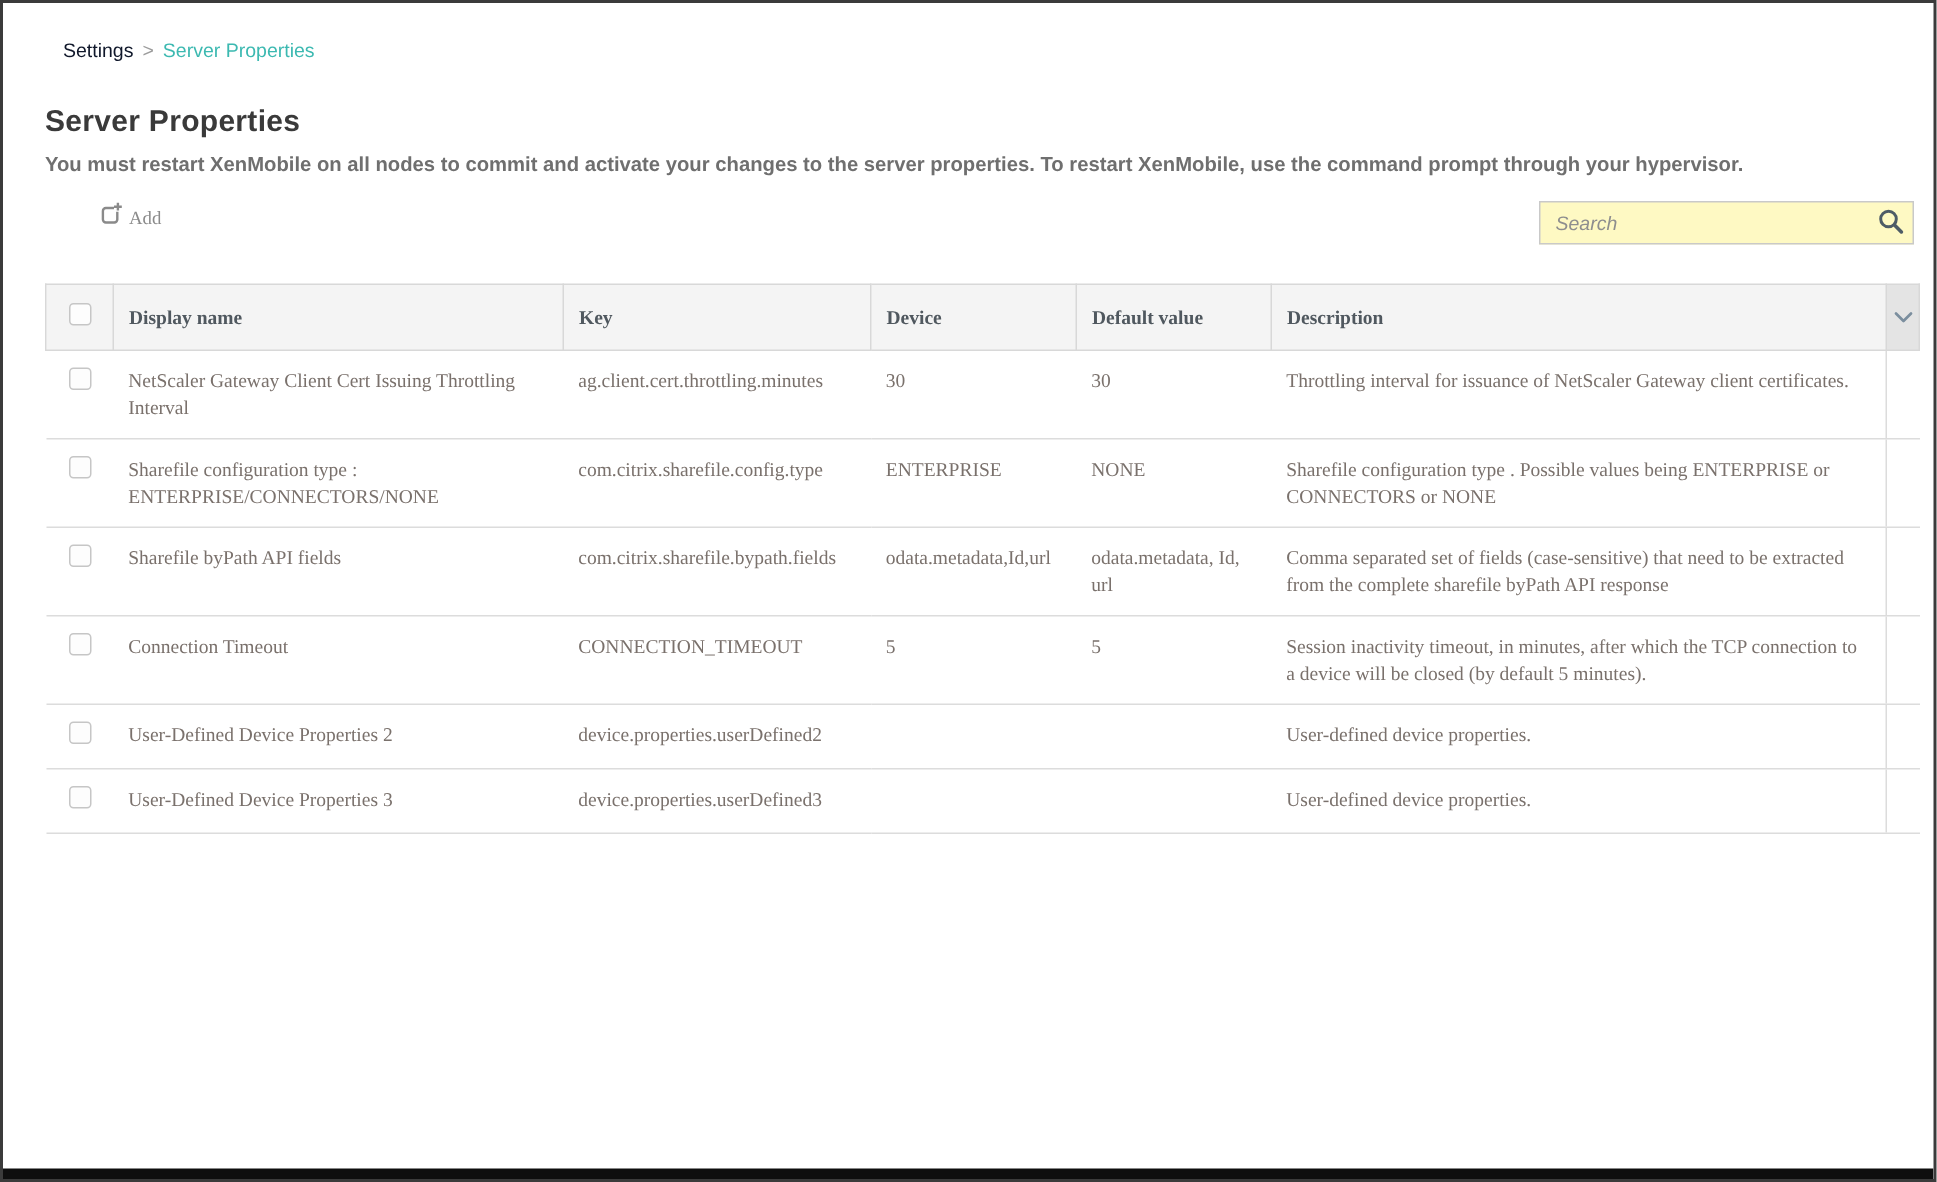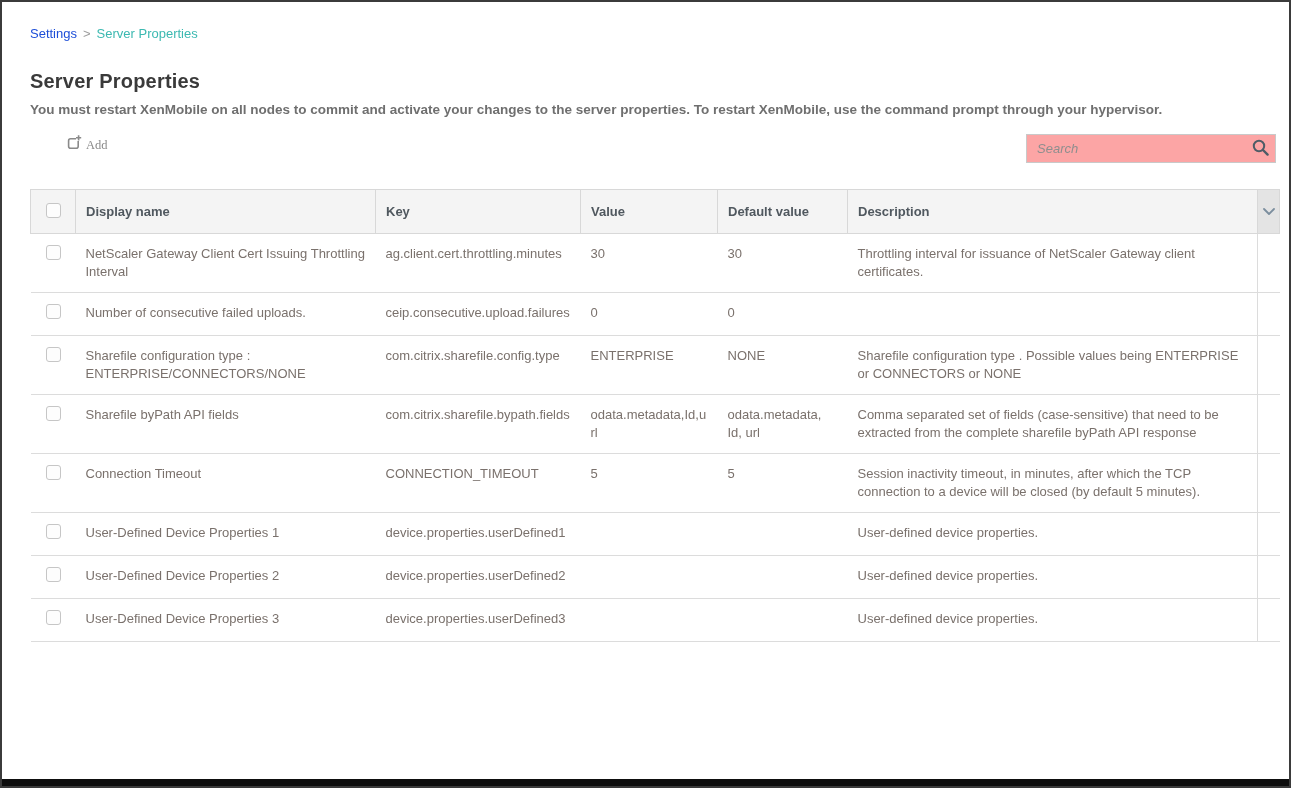--- a/index.html
+++ b/index.html
@@ -12,50 +12,50 @@
     overflow: hidden;
   }
   .bottom-bar {
     position: absolute; left: 0; right: 0; bottom: 0;
     height: 7px; background: #0e0e0e;
   }
   .content { padding: 24px 13px 0 28px; }
 
   
   .breadcrumb { font-size: 13px; color: #9c9c9c; }
-  .breadcrumb .crumb-parent { color: #1d4ed8; text-decoration: none; cursor: pointer; }
+  .breadcrumb .crumb-parent { color: #0f172a; text-decoration: none; cursor: pointer; margin-left: 12px; }
   .breadcrumb .crumb-sep { margin: 0 6px; color: #9c9c9c; }
   .breadcrumb .crumb-current { color: #3cb9b1; text-decoration: none; cursor: pointer; }
 
   
   h1.page-title { margin-top: 29px; font-size: 20px; font-weight: bold; color: #3a3a3a; letter-spacing: 0.2px; }
   .page-subtitle { margin-top: 9px; font-size: 13.5px; font-weight: bold; color: #6f6f6f; }
 
   
   .toolbar { margin-top: 17px; display: flex; justify-content: space-between; align-items: flex-start; }
   .add-button {
     margin-left: 34px; background: none; border: none; cursor: pointer;
     display: flex; flex-direction: row; align-items: center; gap: 3px;
     font-family: Liberation Serif, serif;
   }
   .add-button .add-label { font-size: 12.5px; color: #8a8a8a; }
   .search-wrap { position: relative; width: 250px; }
   .search-input {
-    width: 250px; height: 29px; border: 1px solid #c9c9c9; background: #fca5a5;
+    width: 250px; height: 29px; border: 1px solid #c9c9c9; background: #fef9c3;
     padding: 0 32px 0 10px; font-size: 13px; color: #555; font-family: inherit;
     outline: none; border-radius: 0;
   }
   .search-input::placeholder { font-style: italic; color: #8e8e8e; }
   .search-icon-btn {
     position: absolute; right: 4px; top: 3px; width: 24px; height: 23px;
     background: none; border: none; cursor: pointer; padding: 0;
   }
 
   
-  table.props-table { width: 1250px; margin-top: 26px; border-collapse: collapse; table-layout: fixed; }
+  table.props-table { width: 1250px; margin-top: 26px; border-collapse: collapse; table-layout: fixed; font-family: Liberation Serif, serif; }
   .props-table thead th {
     background: #f4f4f4; border: 1px solid #d8d8d8;
     height: 44px; text-align: left; vertical-align: middle;
     font-size: 13px; font-weight: bold; color: #50585f; padding: 0 10px;
   }
   .props-table thead th.col-check { text-align: center; padding: 0; }
   .props-table thead th.col-menu { background: #e4e4e4; padding: 0; text-align: center; }
   .props-table col.c-check { width: 45px; }
   .props-table col.c-display { width: 300px; }
   .props-table col.c-key { width: 205px; }
@@ -123,21 +123,21 @@
         <col class="c-desc">
         <col class="c-menu">
     </colgroup>
     <thead>
       <tr>
         <th class="col-check">
           <span class="checkbox"></span>
         </th>
         <th>Display name</th>
         <th>Key</th>
-        <th>Value</th>
+        <th>Device</th>
         <th>Default value</th>
         <th>Description</th>
         <th class="col-menu">
           <button class="col-menu-btn">
             <span>
               <svg width="14" height="9" viewBox="0 0 14 9">
                 <polyline points="2,2 7,7 12,2" fill="none" stroke="#7b8e9e" stroke-width="1.8" stroke-linecap="round" stroke-linejoin="round"></polyline>
               </svg>
             </span>
           </button>
@@ -149,29 +149,20 @@
           <td class="col-check"><span class="checkbox"></span></td>
           <td>NetScaler Gateway Client Cert Issuing Throttling Interval</td>
           <td>ag.client.cert.throttling.minutes</td>
           <td>30</td>
           <td>30</td>
           <td>Throttling interval for issuance of NetScaler Gateway client certificates.</td>
           <td class="col-menu"></td>
         </tr>
         <tr>
           <td class="col-check"><span class="checkbox"></span></td>
-          <td>Number of consecutive failed uploads.</td>
-          <td>ceip.consecutive.upload.failures</td>
-          <td>0</td>
-          <td>0</td>
-          <td></td>
-          <td class="col-menu"></td>
-        </tr>
-        <tr>
-          <td class="col-check"><span class="checkbox"></span></td>
           <td>Sharefile configuration type : ENTERPRISE/CONNECTORS/NONE</td>
           <td>com.citrix.sharefile.config.type</td>
           <td>ENTERPRISE</td>
           <td>NONE</td>
           <td>Sharefile configuration type . Possible values being ENTERPRISE or CONNECTORS or NONE</td>
           <td class="col-menu"></td>
         </tr>
         <tr>
           <td class="col-check"><span class="checkbox"></span></td>
           <td>Sharefile byPath API fields</td>
@@ -185,29 +176,20 @@
           <td class="col-check"><span class="checkbox"></span></td>
           <td>Connection Timeout</td>
           <td>CONNECTION_TIMEOUT</td>
           <td>5</td>
           <td>5</td>
           <td>Session inactivity timeout, in minutes, after which the TCP connection to a device will be closed (by default 5 minutes).</td>
           <td class="col-menu"></td>
         </tr>
         <tr>
           <td class="col-check"><span class="checkbox"></span></td>
-          <td>User-Defined Device Properties 1</td>
-          <td>device.properties.userDefined1</td>
-          <td></td>
-          <td></td>
-          <td>User-defined device properties.</td>
-          <td class="col-menu"></td>
-        </tr>
-        <tr>
-          <td class="col-check"><span class="checkbox"></span></td>
           <td>User-Defined Device Properties 2</td>
           <td>device.properties.userDefined2</td>
           <td></td>
           <td></td>
           <td>User-defined device properties.</td>
           <td class="col-menu"></td>
         </tr>
         <tr>
           <td class="col-check"><span class="checkbox"></span></td>
           <td>User-Defined Device Properties 3</td>

